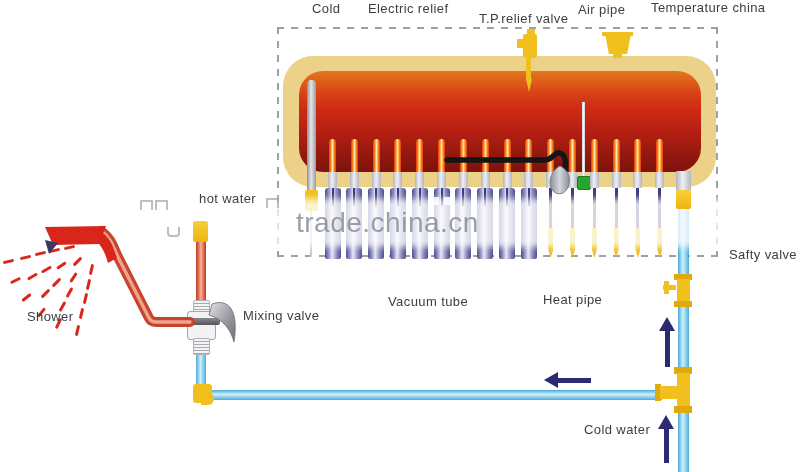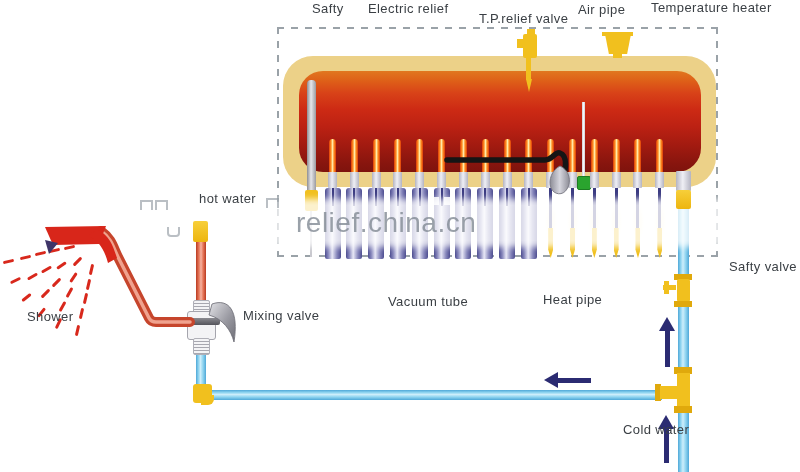--- a/index.html
+++ b/index.html
@@ -274,34 +274,34 @@
       <div class="spray-dash" style="left: 23.9222px; top: 251.871px; transform: rotate(77deg);"></div>
       <div class="spray-dash" style="left: 76.3045px; top: 324.642px; transform: rotate(13deg);"></div>
       <div class="spray-dash" style="left: 56.9587px; top: 317.829px; transform: rotate(25.8deg);"></div>
       <div class="spray-dash" style="left: 39.6031px; top: 306.9px; transform: rotate(38.6deg);"></div>
       <div class="spray-dash" style="left: 25.1001px; top: 292.397px; transform: rotate(51.4deg);"></div>
       <div class="spray-dash" style="left: 14.1707px; top: 275.041px; transform: rotate(64.2deg);"></div>
       <div class="spray-dash" style="left: 7.35795px; top: 255.695px; transform: rotate(77deg);"></div>
     </div>
 
   <div class="wm-band"></div>
-  <div class="wm-text">relief.china.cn</div>
+  <div class="wm-text">trade.china.cn</div>
   <div class="wm-mark n" style="left:140px;top:200px;"></div>
   <div class="wm-mark n" style="left:155px;top:200px;"></div>
   <div class="wm-mark n" style="left:266px;top:198px;"></div>
   <div class="wm-mark u" style="left:167px;top:227px;"></div>
   <div class="wm-tab" style="left:428px;top:197px;"></div>
   <div class="wm-tab" style="left:444px;top:197px;"></div>
 
-  <div class="lbl" style="left:312px;top:1px;">Safty</div>
+  <div class="lbl" style="left:312px;top:1px;">Cold</div>
   <div class="lbl" style="left:368px;top:1px;">Electric relief</div>
   <div class="lbl" style="left:479px;top:11px;">T.P.relief valve</div>
   <div class="lbl" style="left:578px;top:2px;">Air pipe</div>
-  <div class="lbl" style="left:651px;top:0px;">Temperature heater</div>
+  <div class="lbl" style="left:651px;top:0px;">Temperature china</div>
   <div class="lbl" style="left:199px;top:191px;">hot water</div>
-  <div class="lbl" style="left:729px;top:259px;">Safty valve</div>
+  <div class="lbl" style="left:729px;top:247px;">Safty valve</div>
   <div class="lbl" style="left:388px;top:294px;">Vacuum tube</div>
   <div class="lbl" style="left:543px;top:292px;">Heat pipe</div>
   <div class="lbl" style="left:243px;top:308px;">Mixing valve</div>
   <div class="lbl" style="left:27px;top:309px;">Shower</div>
-  <div class="lbl" style="left:584px;top:422px;margin-left:39px;">Cold water</div>
+  <div class="lbl" style="left:584px;top:422px;">Cold water</div>
 
 </div>
 
 </body></html>

